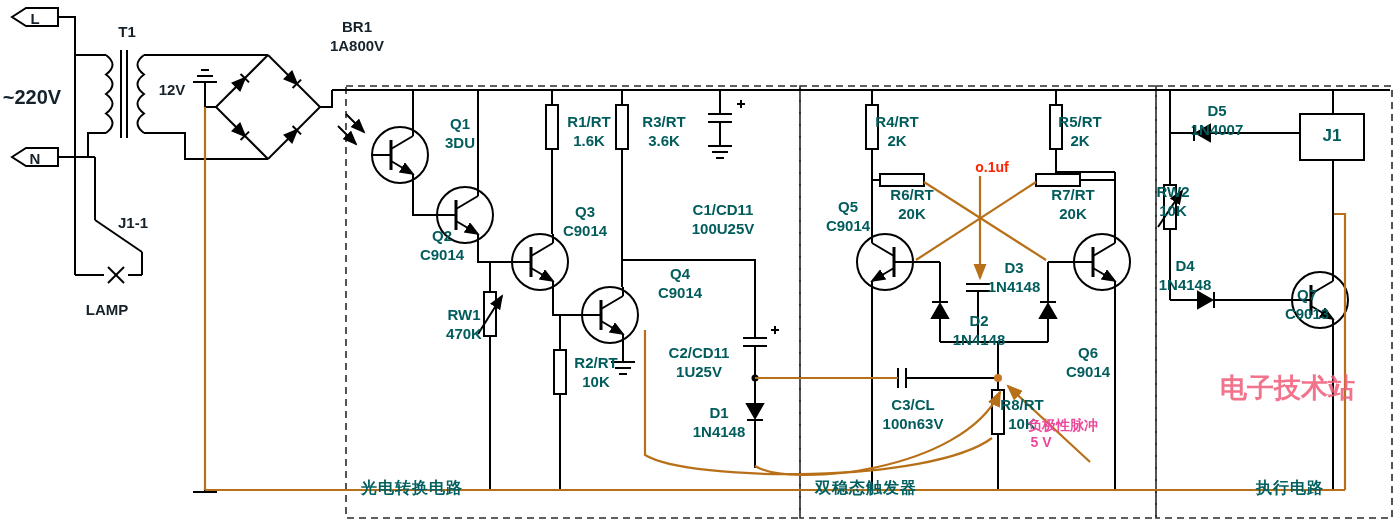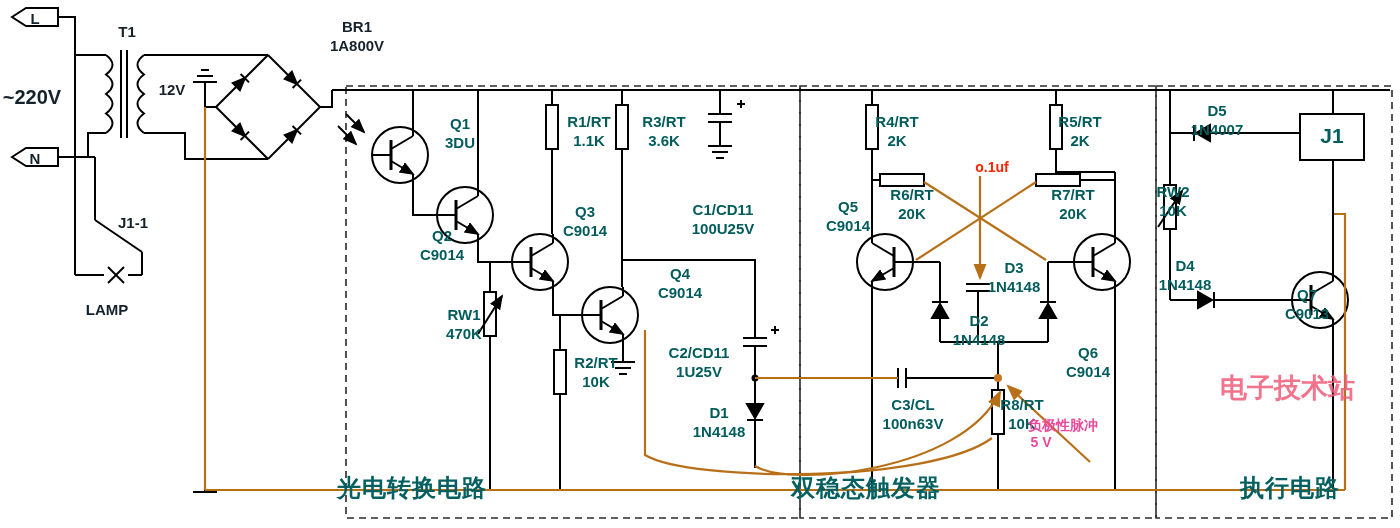--- a/index.html
+++ b/index.html
@@ -5,22 +5,22 @@
   *{box-sizing:border-box}
   html,body{margin:0;padding:0;background:#fff}
   .stage{position:relative;width:1400px;height:528px;background:#fff;overflow:hidden;
          font-family:"Liberation Sans",sans-serif}
   .stage svg{position:absolute;left:0;top:0}
   .lb{position:absolute;transform:translateX(-50%);text-align:center;color:#035c5c;
       font-weight:bold;font-size:15px;line-height:19px;white-space:nowrap}
   .lb span{display:block}
   .dark{color:#15222b}
   .big{font-size:20px}
-  .j1{font-size:21px}
-  .sec{font-size:24px;color:#046060;letter-spacing:1px}
+  .j1{font-size:17px}
+  .sec{font-size:16px;color:#046060;letter-spacing:1px}
   .ann{color:#ff2400;font-size:14px}
   .ann2{color:#ec4899;font-size:14px}
   .wm{position:absolute;white-space:nowrap;pointer-events:none}
   .wm1{font:bold 48px "DejaVu Sans",sans-serif;color:rgba(226,84,84,.78)}
   .wm2{font:bold 27px "DejaVu Sans",sans-serif;color:rgba(238,92,120,.85)}
   .wm3{font:italic 58px "DejaVu Serif",serif;color:rgba(150,180,186,.8);letter-spacing:3px}
 </style>
 </head>
 <body>
 
@@ -341,21 +341,21 @@
 <div class="lb" style="left:1088px;top:343px">
   <span>Q6</span>
   <span>C9014</span>
 </div>
 <div class="lb" style="left:1307px;top:285px">
   <span>Q7</span>
   <span>C9013</span>
 </div>
 <div class="lb" style="left:589px;top:112px">
   <span>R1/RT</span>
-  <span>1.1K</span>
+  <span>1.6K</span>
 </div>
 <div class="lb" style="left:596px;top:353px">
   <span>R2/RT</span>
   <span>10K</span>
 </div>
 <div class="lb" style="left:664px;top:112px">
   <span>R3/RT</span>
   <span>3.6K</span>
 </div>
 <div class="lb" style="left:897px;top:112px">

